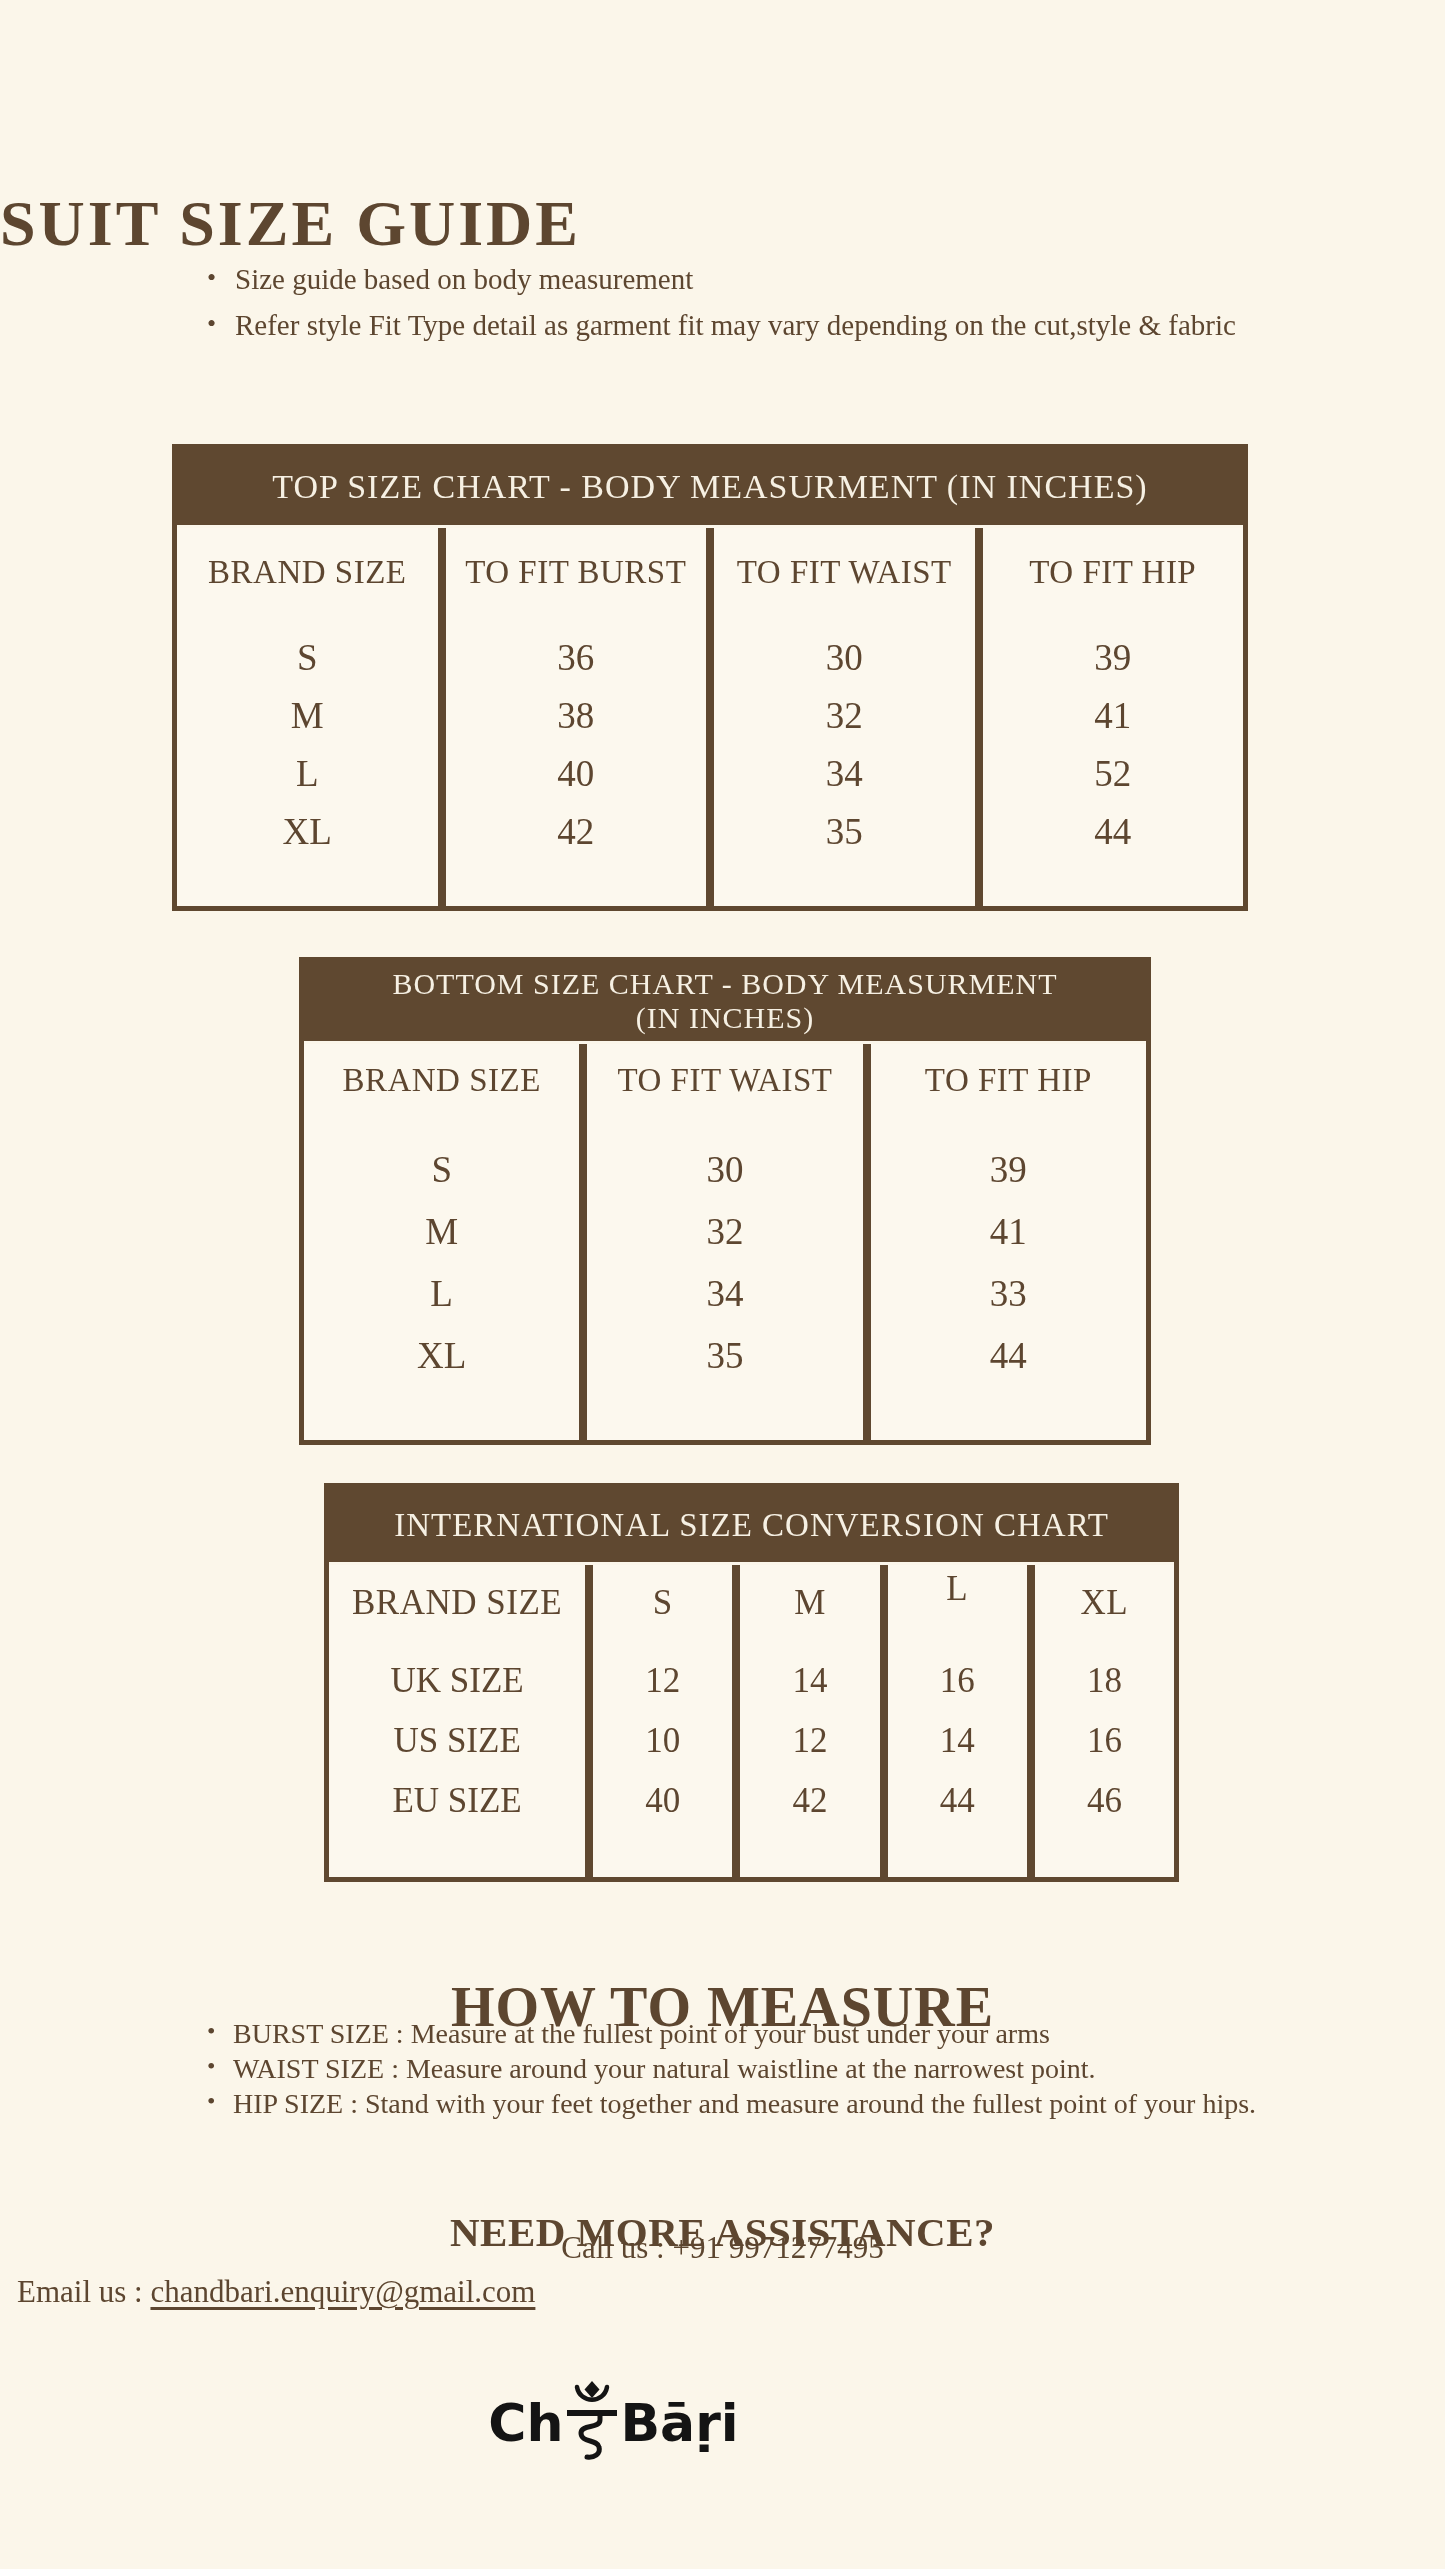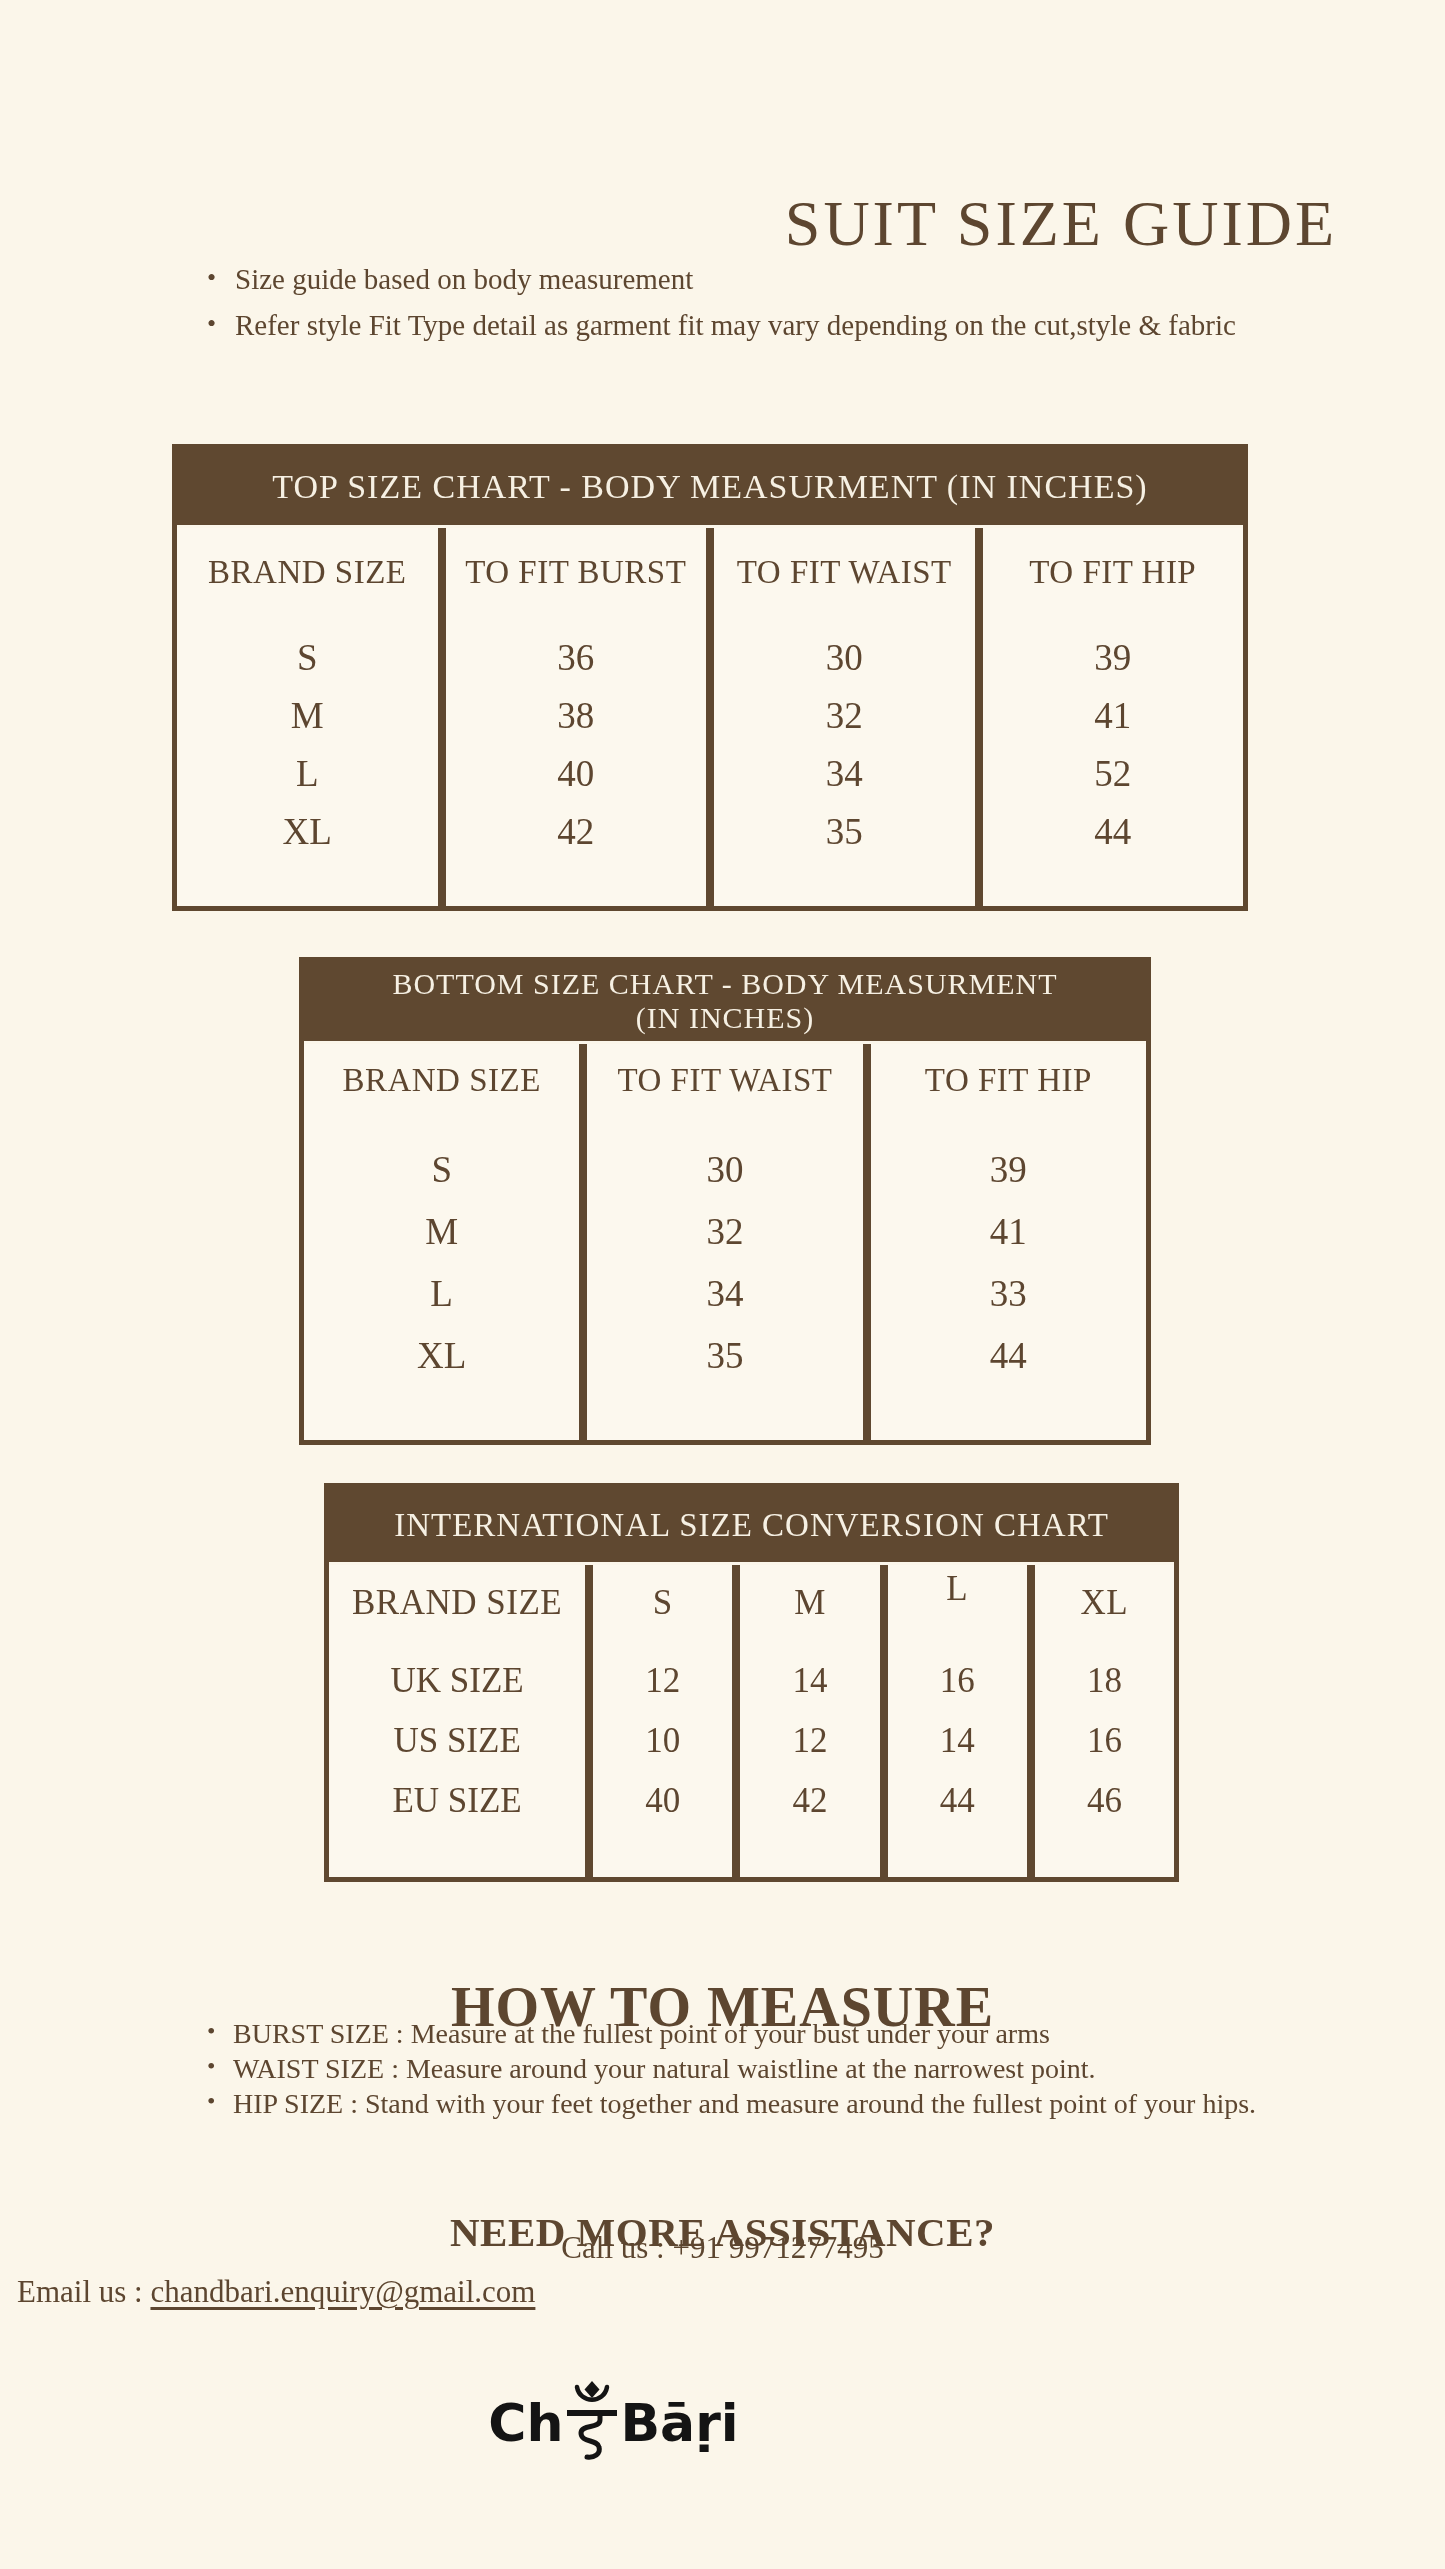--- a/index.html
+++ b/index.html
@@ -13,22 +13,22 @@
   html,body{margin:0;padding:0;}
   body{
     width:1445px;height:2569px;position:relative;overflow:hidden;
     background:var(--bg);color:var(--ink);
     font-family:"Liberation Serif","DejaVu Serif",serif;
   }
   .abs{position:absolute;}
 
   
   .doc-title{
-    top:148px;left:0;width:1337px;text-align:right;
-    font-size:64px;line-height:66px;letter-spacing:3px;font-weight:400;
+    top:148px;left:0;width:1337px;text-align:left;
+    font-size:64px;line-height:66px;letter-spacing:3px;font-weight:700;
   }
   .notes{top:256px;left:205px;width:1062px;font-size:29px;line-height:46px;}
   .note-item{position:relative;padding-left:30px;}
   .note-item .dot{position:absolute;left:2px;top:-1px;font-size:26px;}
 
   
   .size-table{background:var(--brown);border:5px solid var(--brown);}
   .band{
     color:var(--band-text);text-align:center;letter-spacing:1px;
   }

